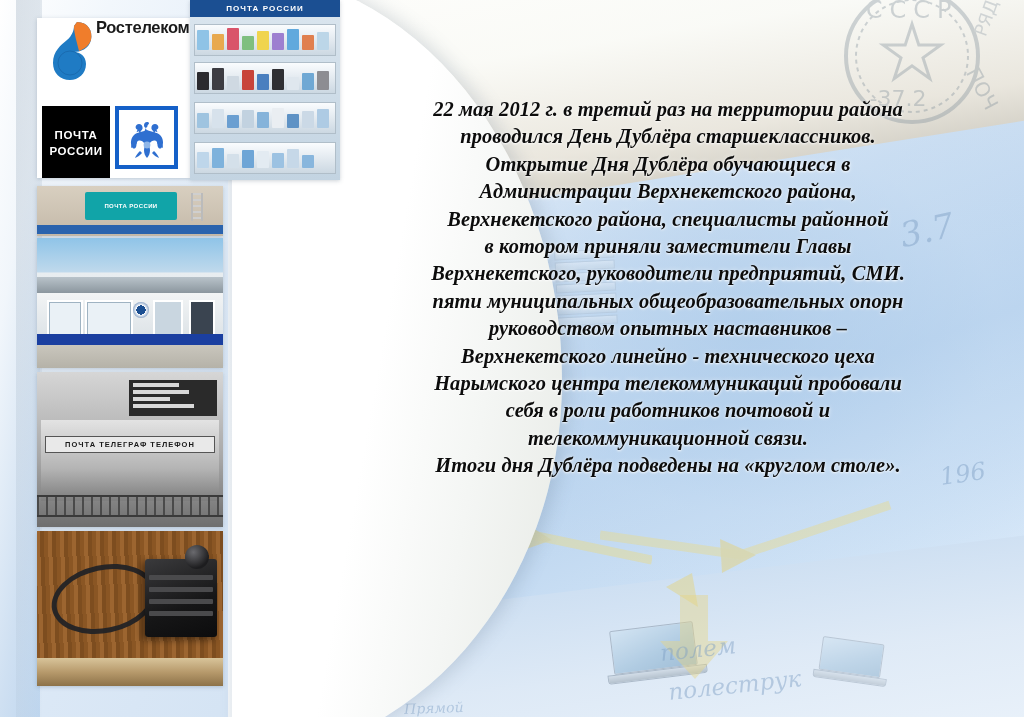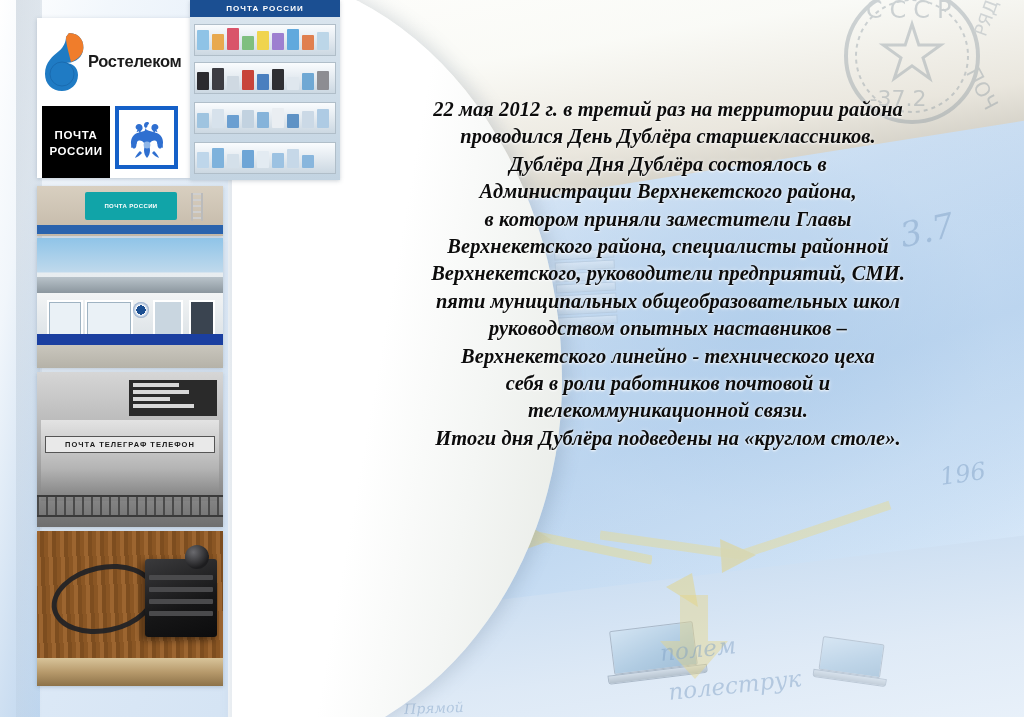--- a/index.html
+++ b/index.html
@@ -90,21 +90,21 @@
   }
 
   
   .collage{position:absolute;left:37px;top:0;width:245px;height:717px;}
 
   .ph{position:absolute;overflow:hidden;background:#fff;
       box-shadow:0 1px 4px rgba(60,80,100,.25);}
 
   
   .logo-block{left:0;top:18px;width:153px;height:160px;background:#fff;}
-  .rtk-row{display:flex;align-items:center;height:86px;padding-left:5px;}
+  .rtk-row{display:flex;align-items:flex-start;height:86px;padding-left:13px;}
   .rtk-mark{width:44px;height:64px;flex:0 0 auto;}
   .rtk-name{font-family:"Liberation Sans",sans-serif;font-weight:700;
     font-size:16.5px;color:#1b1b1b;letter-spacing:-.3px;margin-left:2px;}
   .post-row{display:flex;gap:5px;padding:2px 0 0 5px;}
   .post-box{width:68px;height:76px;background:#000000;display:flex;
     flex-direction:column;align-items:center;justify-content:center;}
   .post-box span{font-family:"Liberation Sans",sans-serif;font-weight:700;
     color:#fff;font-size:11.5px;letter-spacing:.6px;line-height:1.35;}
   .eagle-box{width:63px;height:63px;background:#1560c8;
     display:flex;align-items:center;justify-content:center;}
@@ -449,26 +449,27 @@
           <i style="top:40px;"></i>
           <i style="top:52px;"></i>
       </div>
       <div class="tbl-edge"></div>
     </div>
   </div>
 
   <div class="text-wrap">
     <p>22  мая  2012  г. в третий  раз на территории района</p>
     <p>проводился  День Дублёра  старшеклассников.</p>
-    <p>Дублёра Дня Дублёра состоялось в</p>
+    <p>Открытие Дня Дублёра обучающиеся в</p>
     <p>Администрации Верхнекетского района,</p>
+    <p>Верхнекетского района,  специалисты районной</p>
     <p>в котором приняли заместители Главы</p>
-    <p>Верхнекетского района,  специалисты районной</p>
     <p>Верхнекетского, руководители предприятий, СМИ.</p>
-    <p class="ln-upright">пяти  муниципальных общеобразовательных школ</p>
+    <p class="ln-upright">пяти  муниципальных общеобразовательных опорн</p>
     <p>руководством опытных наставников –</p>
     <p>Верхнекетского линейно - технического цеха</p>
+    <p class="ln-upright">Нарымского центра телекоммуникаций пробовали</p>
     <p>себя в  роли работников почтовой  и</p>
     <p>телекоммуникационной связи.</p>
     <p>Итоги дня Дублёра подведены на «круглом столе».</p>
   </div>
 
 </div>
 
 </body></html>

